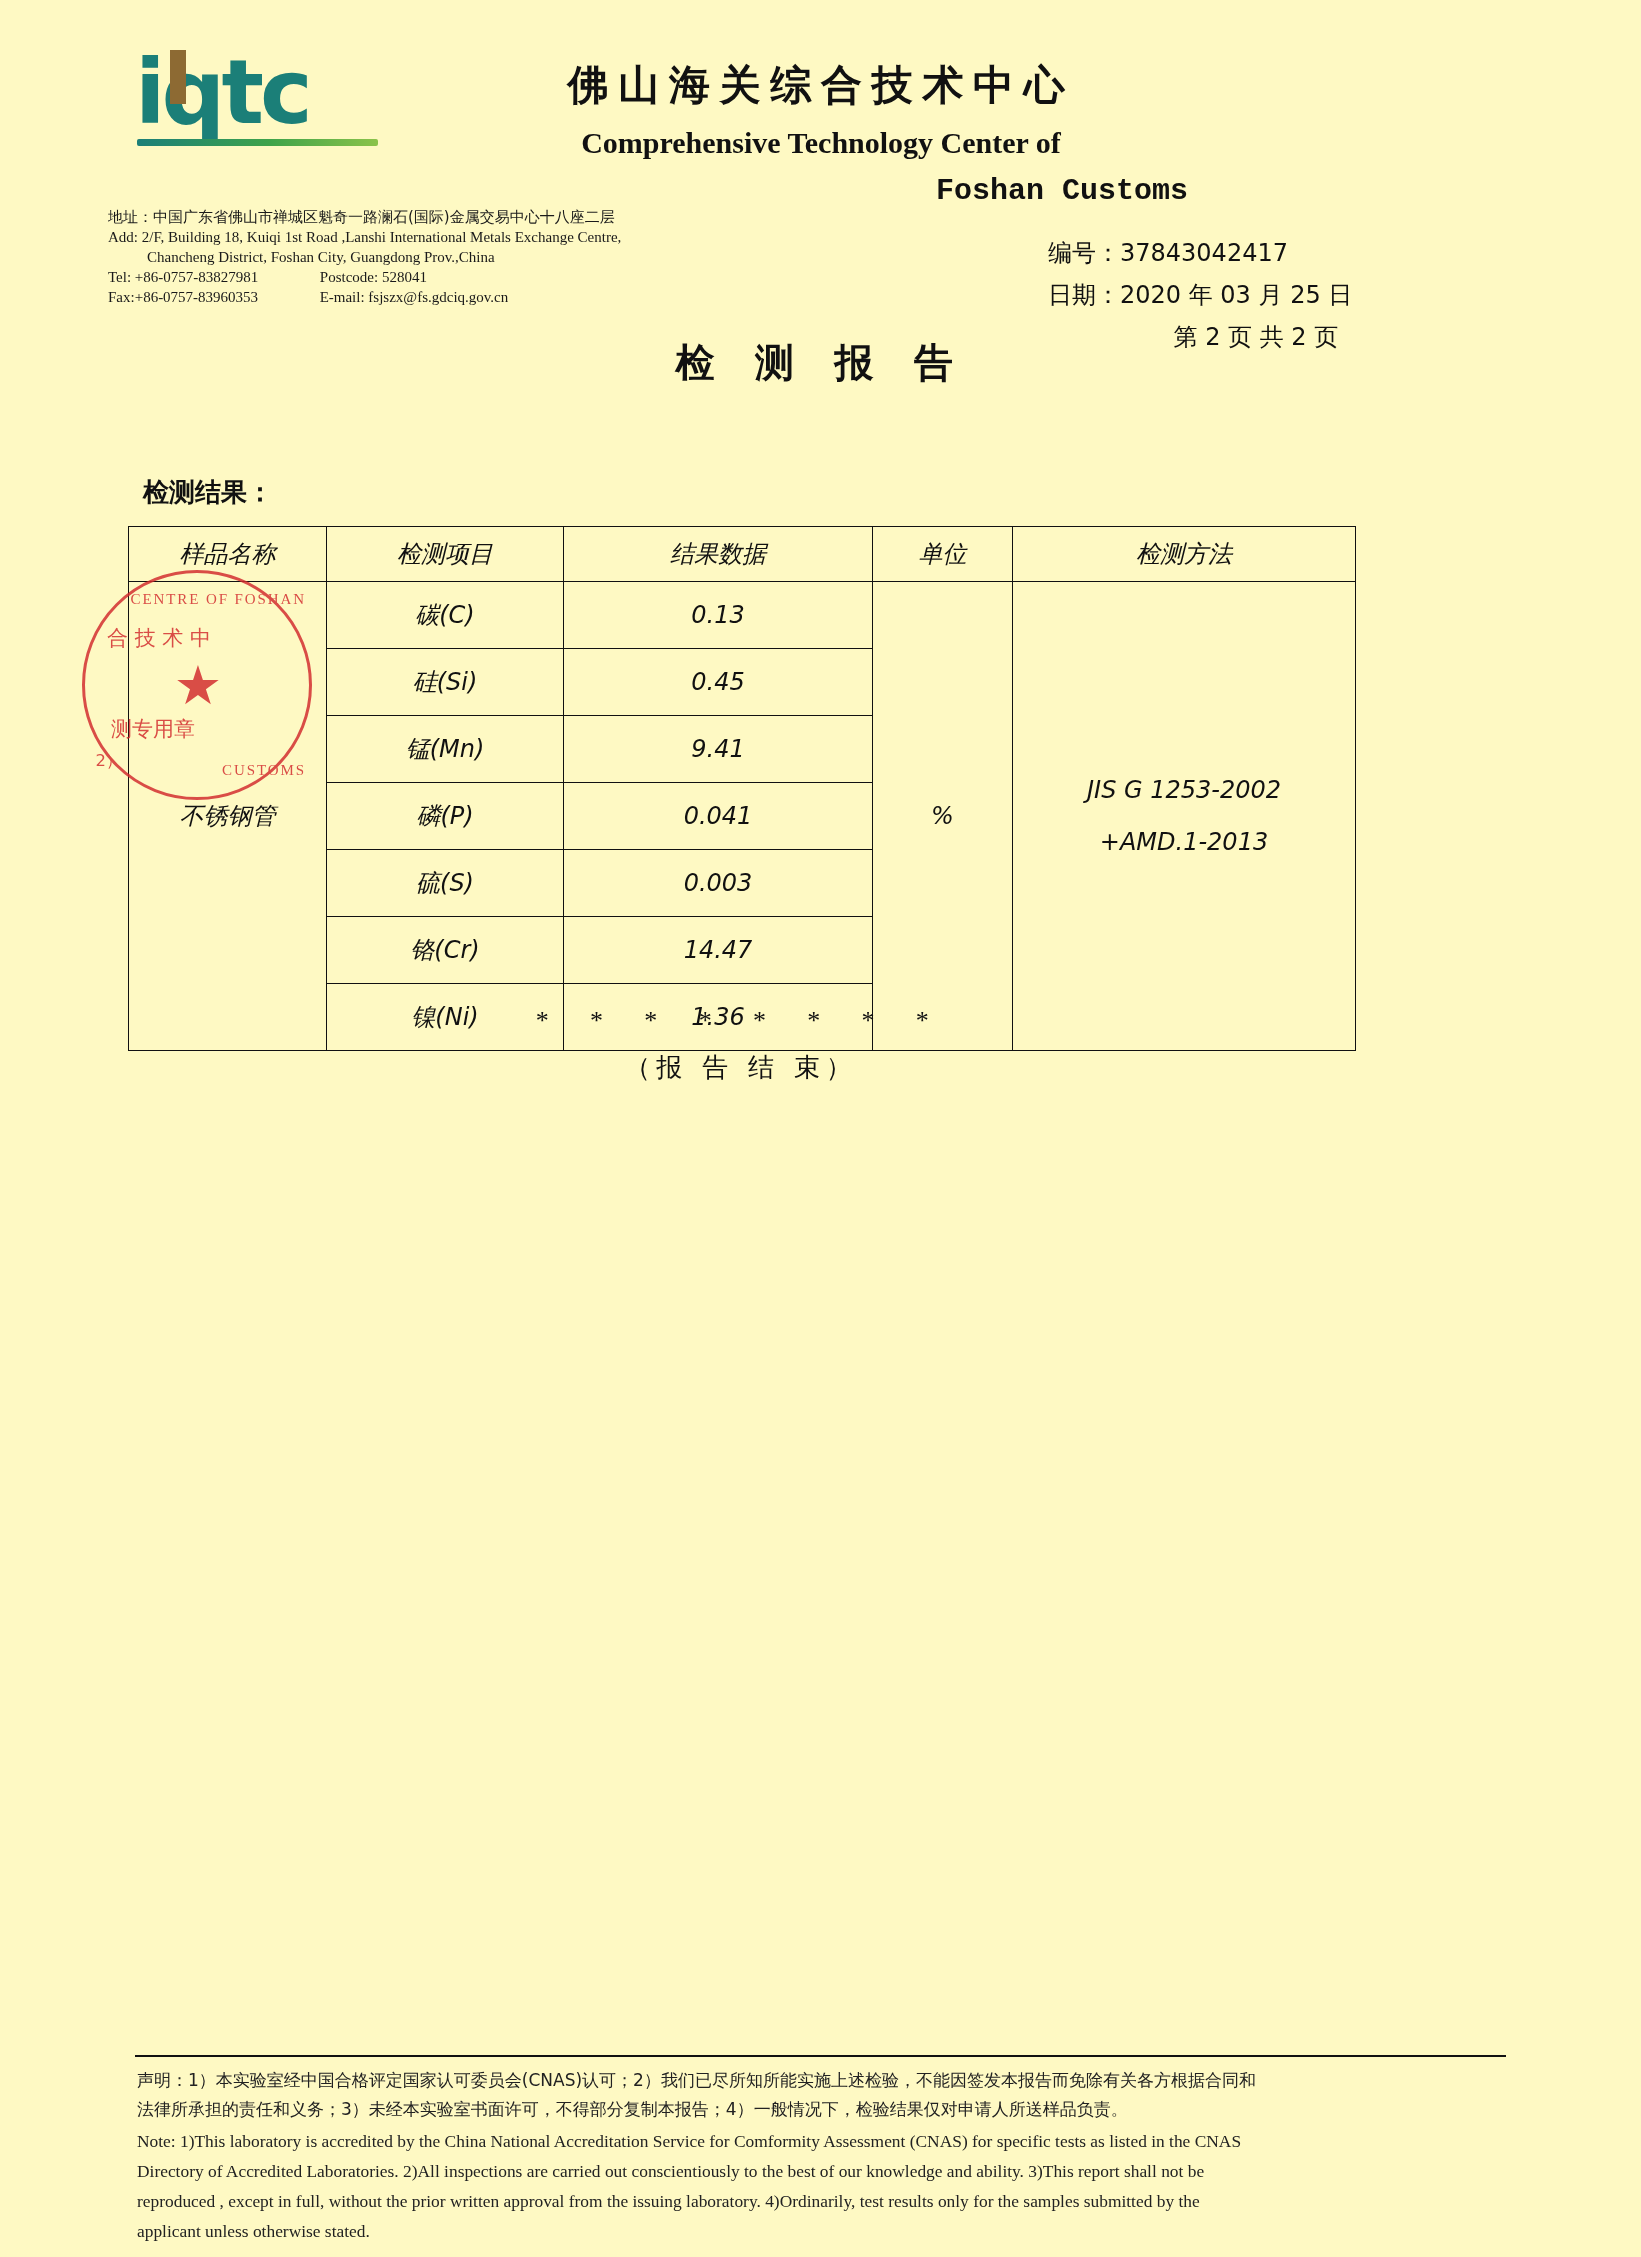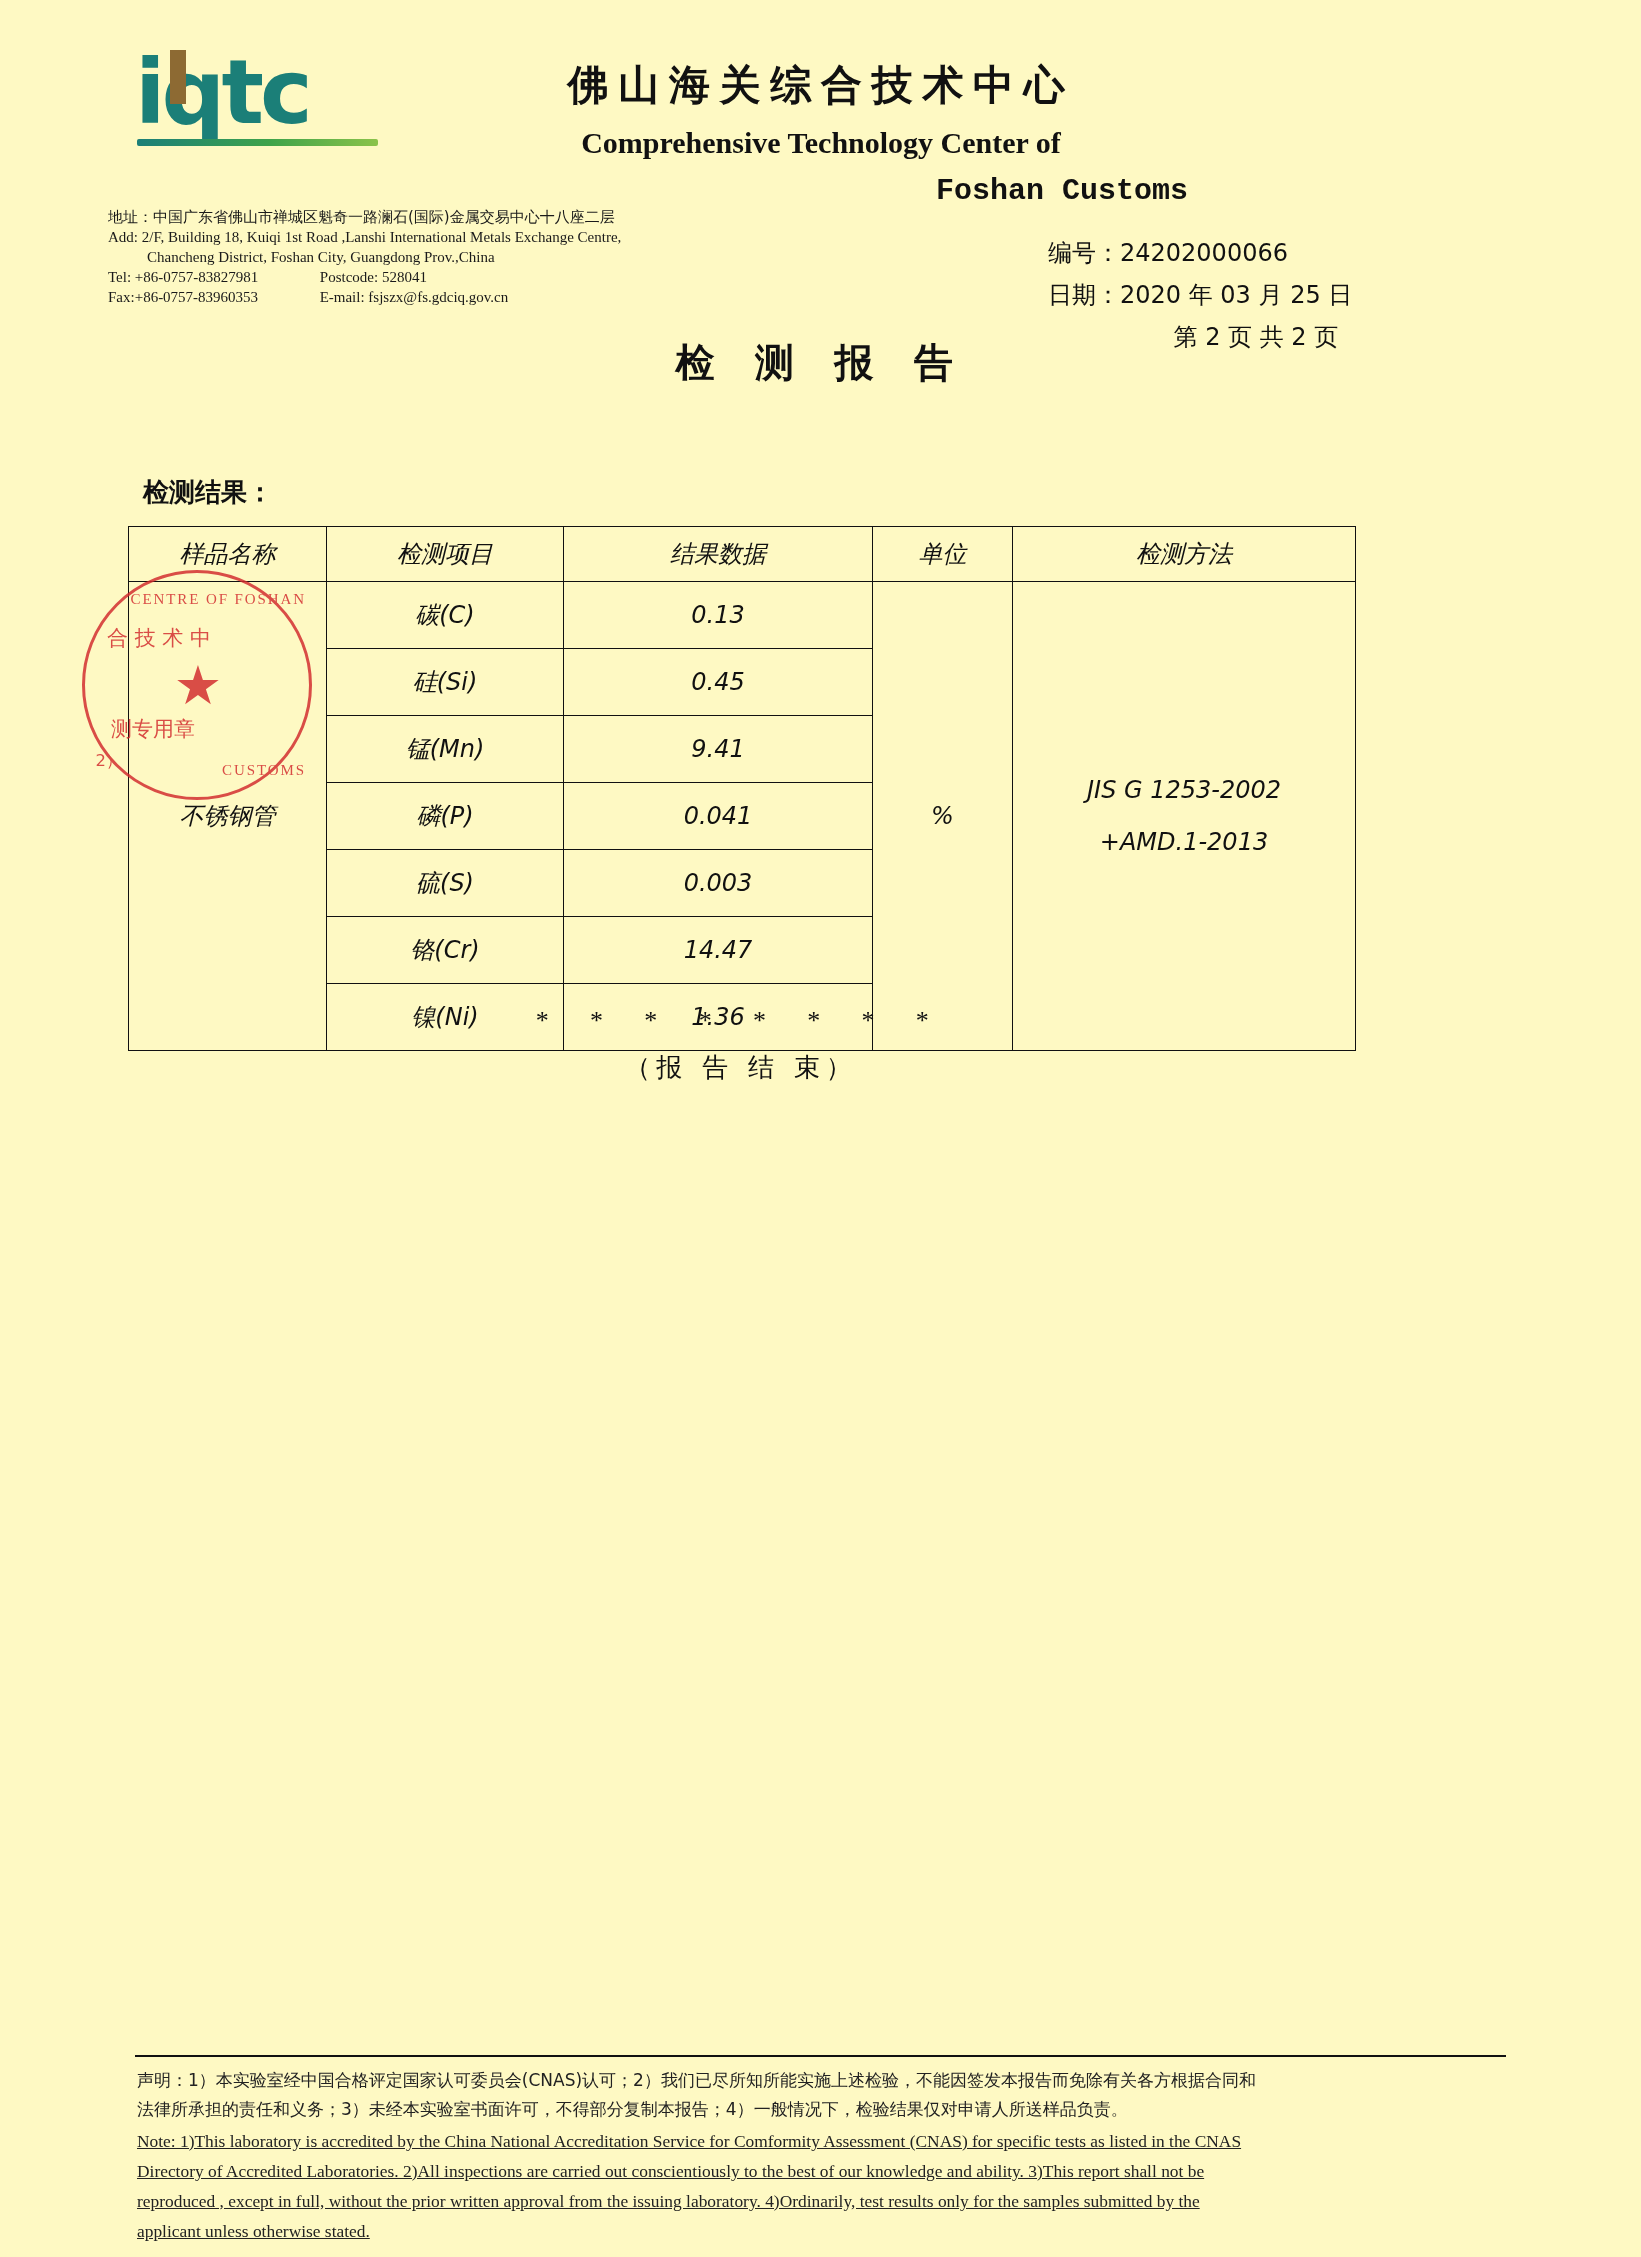--- a/index.html
+++ b/index.html
@@ -305,21 +305,20 @@
   .footer .cn {
     font-family: "DejaVu Sans", sans-serif;
     font-size: 17px;
     line-height: 29px;
   }
   .footer .en {
     font-family: "Liberation Serif", serif;
     font-size: 17.4px;
     line-height: 26px;
     margin-top: 3.9px;
-    text-decoration: underline;
   }
 </style>
 </head>
 <body>
 
 <div class="page">
 
   <div class="header">
 
     <div class="logo">
@@ -343,21 +342,21 @@
       </div>
       <div class="l5 tel-row">
         <span>Fax:+86-0757-83960353</span>
         <span class="spacer-lg"></span>
         <span>E-mail: fsjszx@fs.gdciq.gov.cn</span>
       </div>
     </div>
 
     <div class="meta-block">
       <div>
-        <span>编号：</span><span>24202000066</span>
+        <span>编号：</span><span>37843042417</span>
       </div>
       <div>
         <span>日期：</span><span>2020 年 03 月 25 日</span>
       </div>
       <div class="center">第 2 页  共 2 页</div>
     </div>
 
     <div class="report-title">检 测 报 告</div>
   </div>
 

